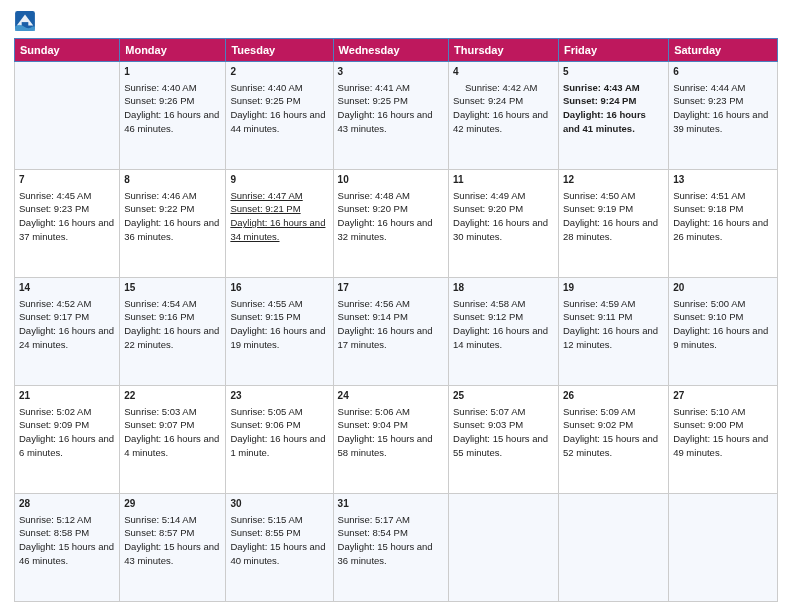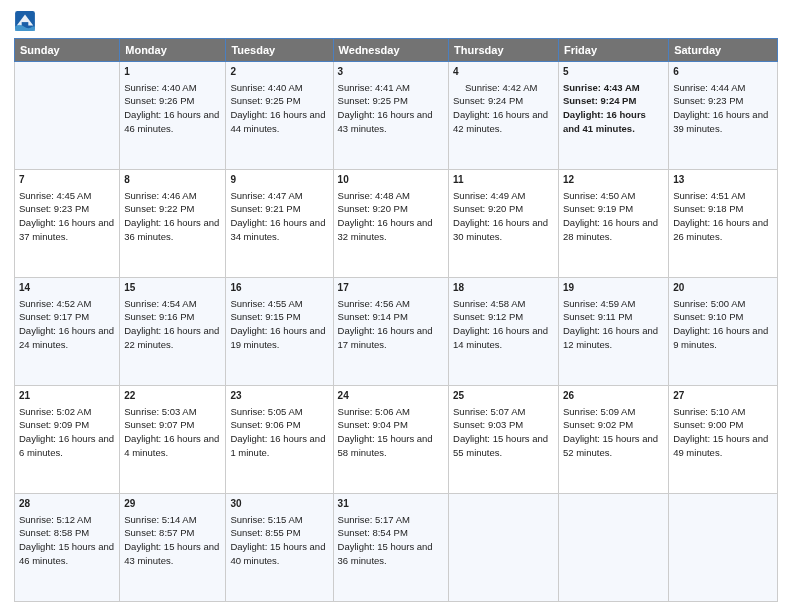--- a/index.html
+++ b/index.html
@@ -54,21 +54,21 @@
       font-size: 14px;
       color: #444;
     }
     table {
       width: 100%;
       border-collapse: collapse;
       flex: 1;
       font-size: 9.5px;
     }
     thead tr th {
-      background-color: #737373;
+      background-color: #be185d;
       color: #fff;
       text-align: left;
       padding: 5px 5px;
       font-size: 11px;
       font-weight: bold;
       border: 1px solid #4a7fc0;
     }
     tbody tr td {
       border: 1px solid #ccc;
       vertical-align: top;
@@ -148,21 +148,21 @@
 Sunset: 9:23 PM
 Daylight: 16 hours and 39 minutes.</span></td>
         </tr>
         <tr>
           <td><span class="day-num">7</span><span style="white-space: pre-line;">Sunrise: 4:45 AM
 Sunset: 9:23 PM
 Daylight: 16 hours and 37 minutes.</span></td>
           <td><span class="day-num">8</span><span style="white-space: pre-line;">Sunrise: 4:46 AM
 Sunset: 9:22 PM
 Daylight: 16 hours and 36 minutes.</span></td>
-          <td><span class="day-num">9</span><span style="white-space: pre-line;">Sunrise: 4:47 AM
+          <td><span class="day-num">9</span><span style="white-space: pre-line; text-decoration: underline;">Sunrise: 4:47 AM
 Sunset: 9:21 PM
 Daylight: 16 hours and 34 minutes.</span></td>
           <td><span class="day-num">10</span><span style="white-space: pre-line;">Sunrise: 4:48 AM
 Sunset: 9:20 PM
 Daylight: 16 hours and 32 minutes.</span></td>
           <td><span class="day-num">11</span><span style="white-space: pre-line;">Sunrise: 4:49 AM
 Sunset: 9:20 PM
 Daylight: 16 hours and 30 minutes.</span></td>
           <td><span class="day-num">12</span><span style="white-space: pre-line;">Sunrise: 4:50 AM
 Sunset: 9:19 PM

